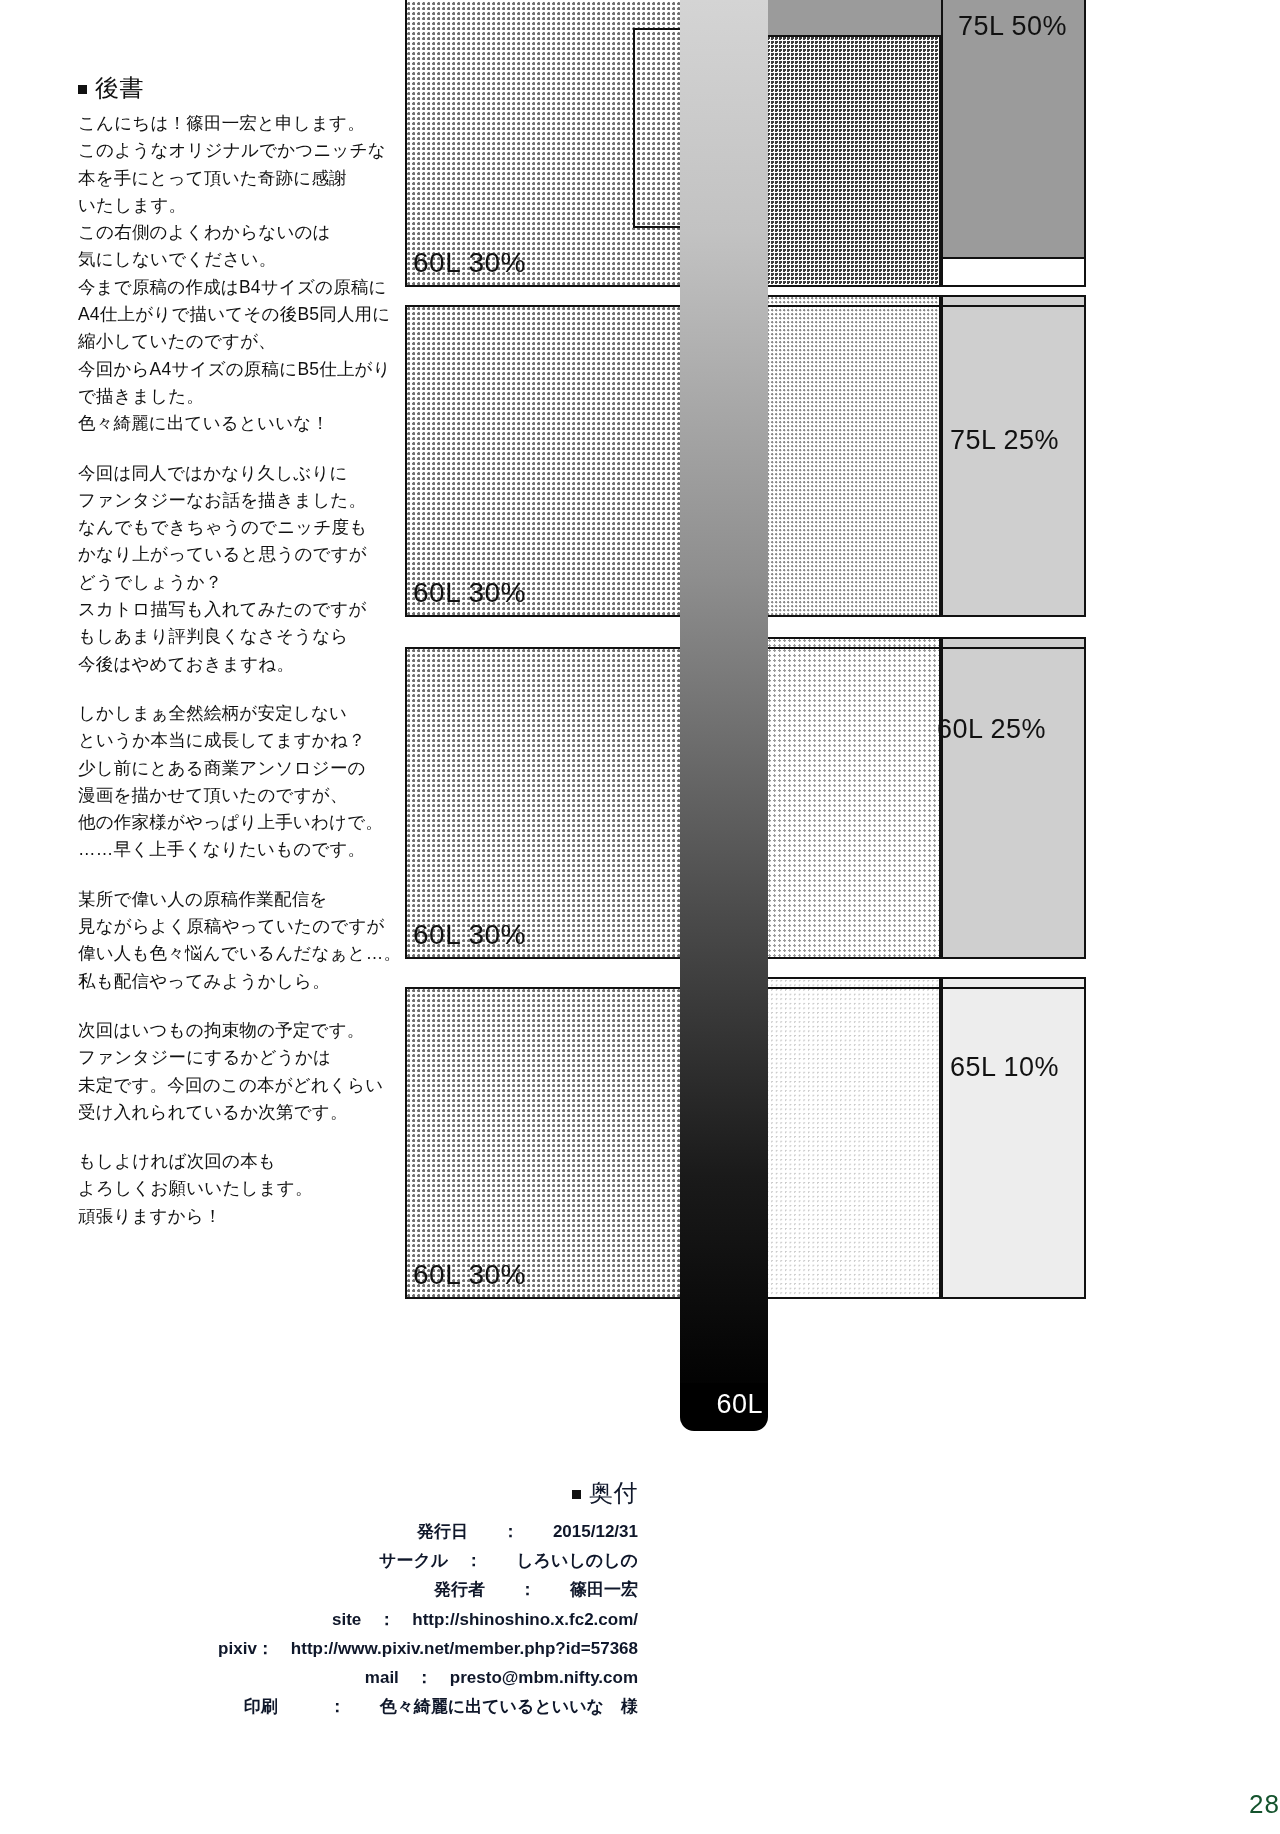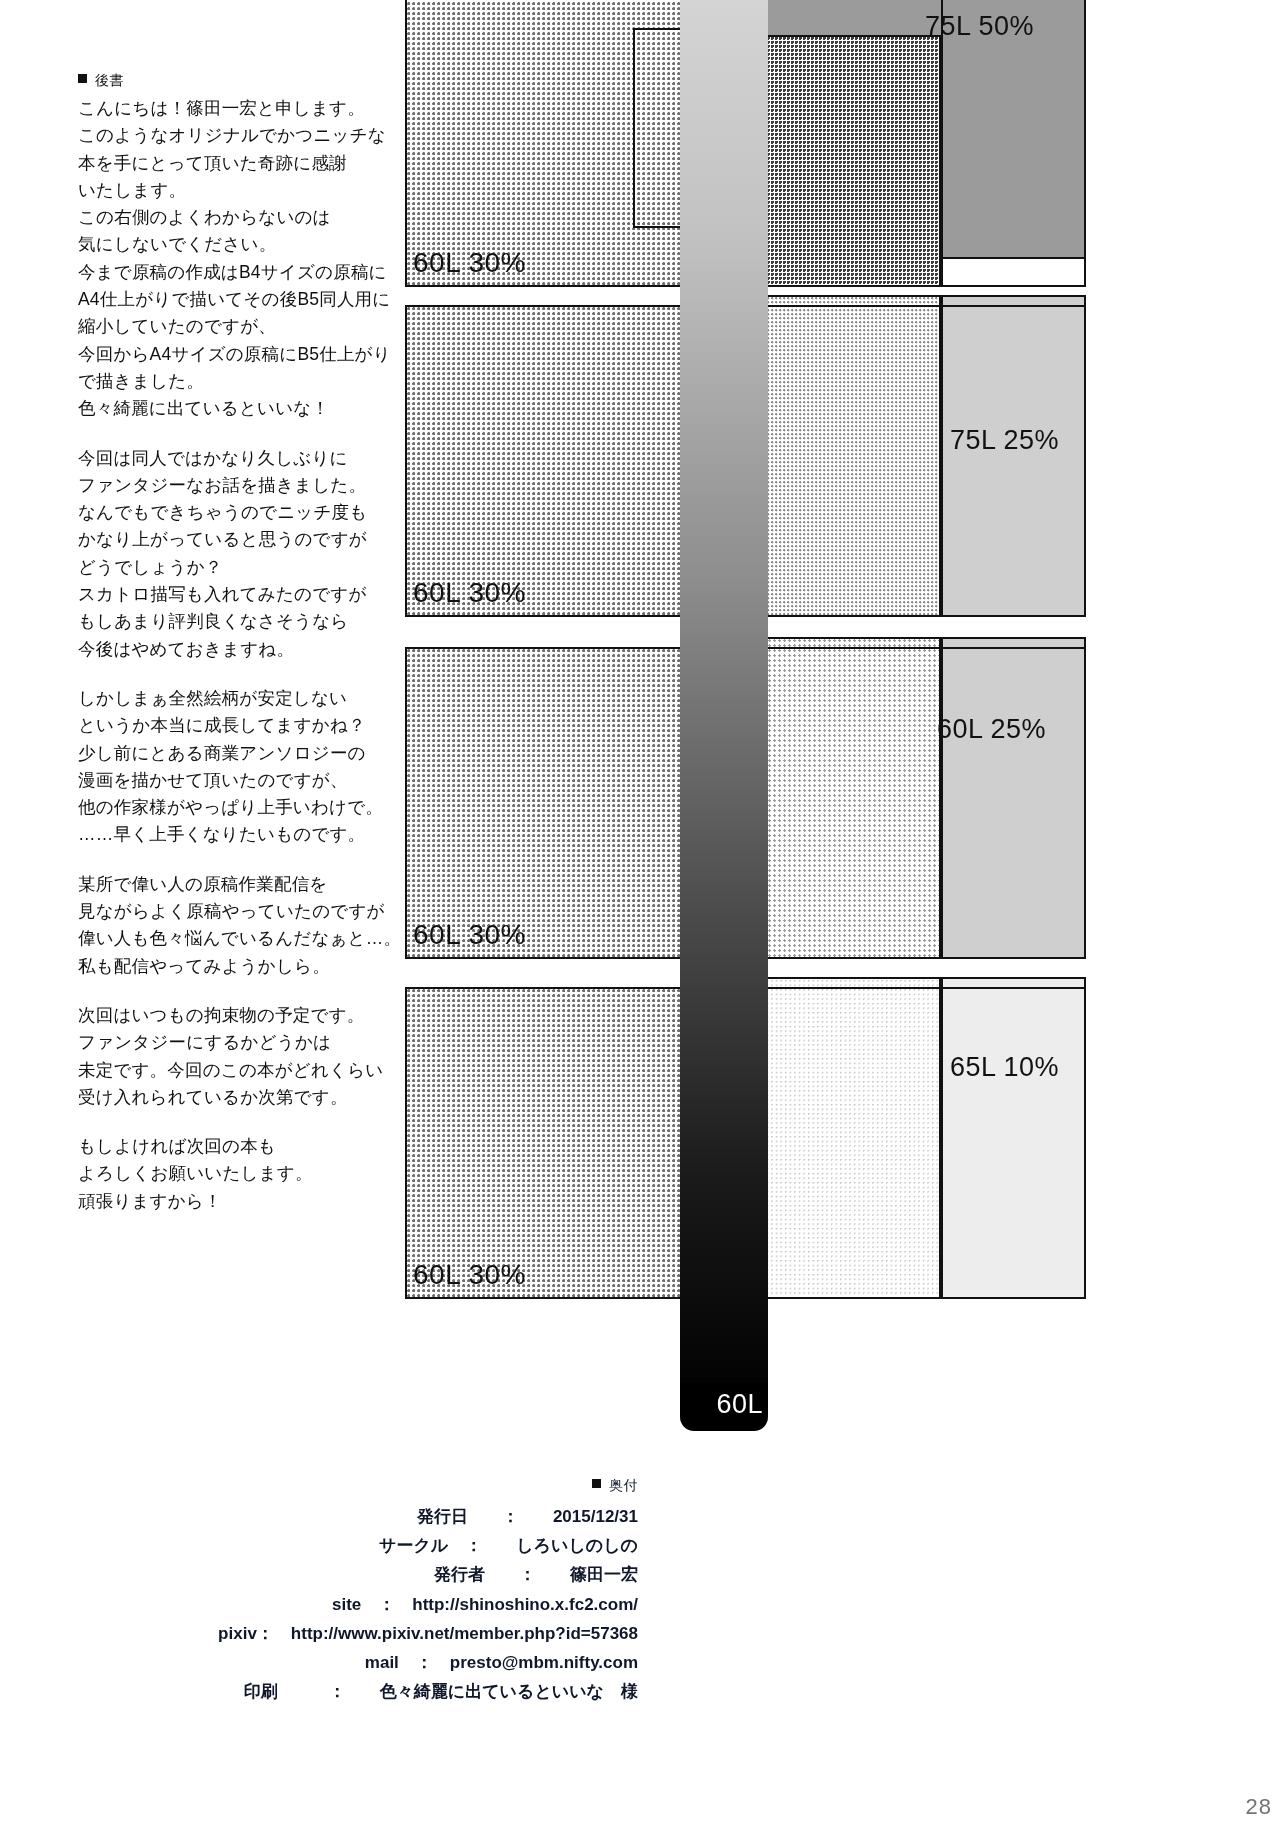--- a/index.html
+++ b/index.html
@@ -20,21 +20,21 @@
 
   
   #left-col {
     position: absolute;
     left: 78px;
     top: 70px;
     width: 360px;
     color: #111;
   }
   .section-head {
-    font-size: 14px;
+    font-size: 24px;
     line-height: 1.5;
     margin-bottom: 4px;
     letter-spacing: 0.5px;
   }
   .bullet-sq {
     display: inline-block;
     width: 9px;
     height: 9px;
     background: #111;
     margin-right: 8px;
@@ -163,24 +163,24 @@
   }
   .cut-box {
     position: absolute;
     box-sizing: border-box;
     border: 2px solid #111;
     background: transparent;
   }
 
   #page-number {
     position: absolute;
-    right: 8px;
+    right: 0;
     bottom: 14px;
-    font-size: 22px;
-    color: #737373;
+    font-size: 26px;
+    color: #14532d;
     letter-spacing: 1px;
   }
 </style>
 </head>
 <body>
 
 <div id="page">
 
   <div id="left-col">
     <div class="section-head">
@@ -243,21 +243,21 @@
   <div id="graphic">
 
     <div class="band" style="top:0; height:320px;">
       <div class="swatch tone-60-30" style="left:-50px; top:0; width:280px; height:312px;"></div>
       <div class="swatch tone-flat-50" style="left:228px; top:0; width:260px; height:312px;"></div>
       <div class="swatch tone-75-50" style="left:226px; top:60px; width:260px; height:252px;"></div>
       <div class="swatch tone-flat-50" style="left:486px; top:0; width:145px; height:284px;"></div>
       <div class="swatch" style="left:-50px; top:0; width:681px; height:312px; background:transparent;"></div>
       <div class="cut-box" style="left:178px; top:53px; width:60px; height:200px;"></div>
       <div class="lbl-left" style="left:-42px; top:272px;">60L 30%</div>
-      <div class="lbl-right" style="left:470px; top:36px;">75L 50%</div>
+      <div class="lbl-right" style="left:503px; top:36px;">75L 50%</div>
     </div>
 
     <div class="band" style="top:330px; height:312px;">
       <div class="swatch tone-60-30" style="left:-50px; top:0; width:280px; height:312px;"></div>
       <div class="swatch tone-flat-25" style="left:228px; top:0; width:260px; height:312px;"></div>
       <div class="swatch tone-75-25" style="left:226px; top:-10px; width:260px; height:322px;"></div>
       <div class="swatch tone-flat-25" style="left:486px; top:-10px; width:145px; height:322px;"></div>
       <div class="swatch" style="left:-50px; top:0; width:681px; height:312px; background:transparent;"></div>
       <div class="lbl-left" style="left:-42px; top:272px;">60L 30%</div>
       <div class="lbl-right" style="left:495px; top:120px;">75L 25%</div>

